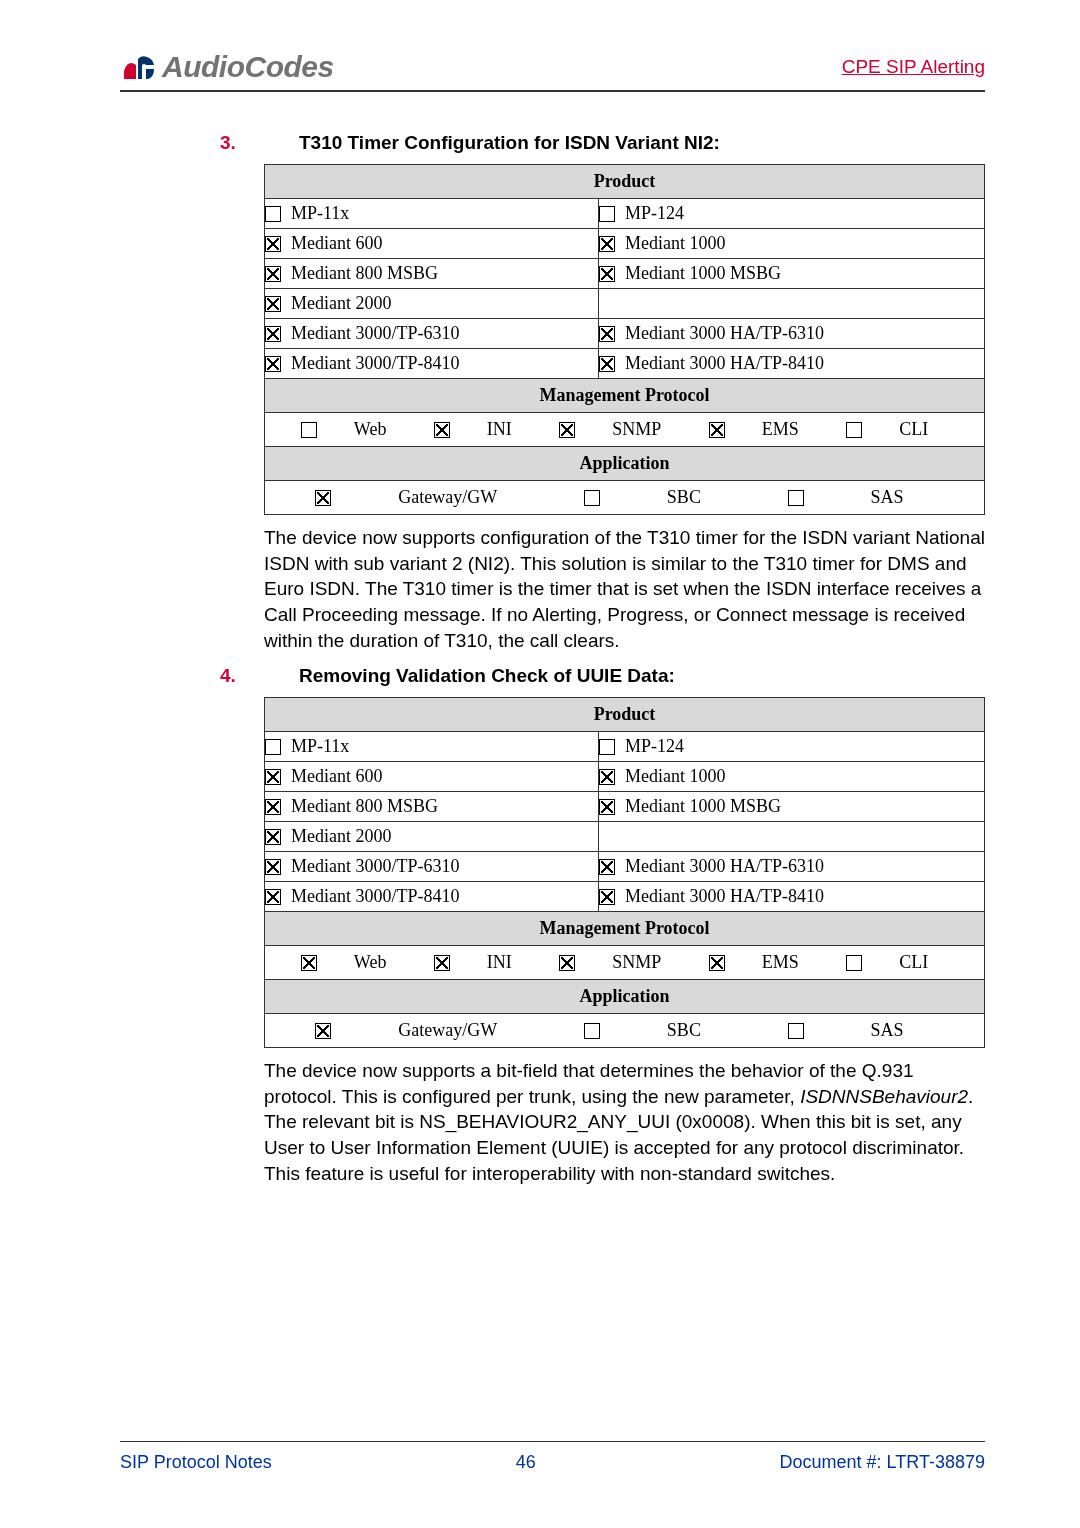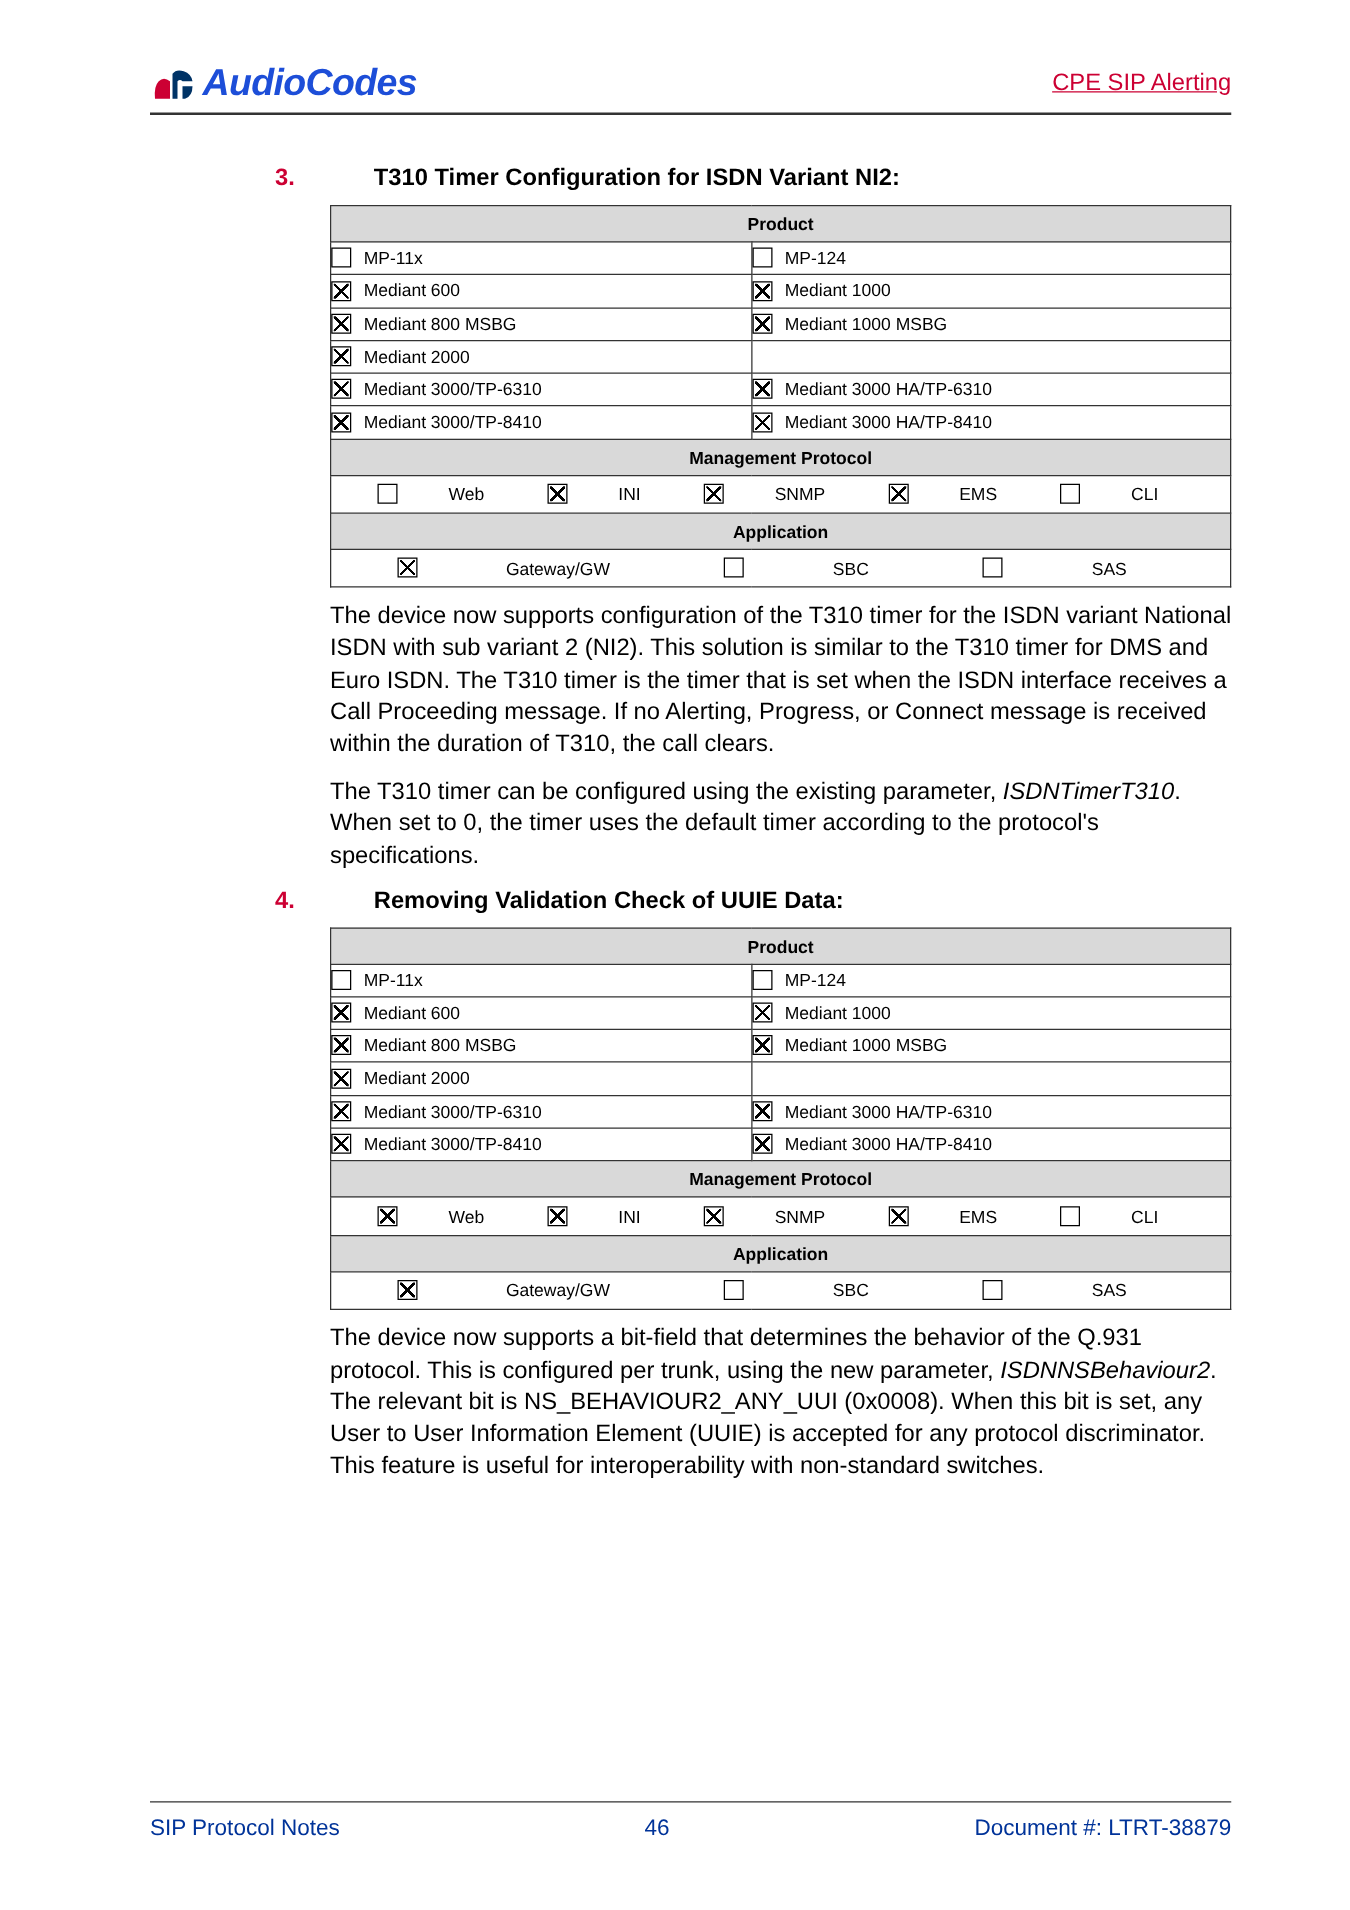--- a/index.html
+++ b/index.html
@@ -25,21 +25,21 @@
   }
   .logo {
     display: flex;
     align-items: center;
     gap: 2px;
   }
   .logo-text {
     font-size: 30px;
     font-weight: 700;
     font-style: italic;
-    color: #1d4ed8;
+    color: #737373;
     letter-spacing: -0.5px;
   }
   .header-right {
     color: #cc0033;
     font-size: 19px;
   }
   .content {
     padding-left: 100px;
   }
   .numbered {
@@ -53,21 +53,22 @@
     min-width: 26px;
   }
   .title {
     font-weight: 700;
     margin-left: 35px;
   }
   table.product {
     border-collapse: collapse;
     width: 100%;
     margin: 6px 0 10px 0;
-    font-size: 14px;
+    font-size: 18px;
+    font-family: Liberation Serif, serif;
   }
   table.product td, table.product th {
     border: 1px solid #333;
     padding: 4px 0;
     vertical-align: middle;
   }
   table.product th {
     background: #d9d9d9;
     font-weight: 700;
     text-align: center;
@@ -200,21 +201,20 @@
                   <span><span class="cb"></span></span>
                   <span style="margin-right:30px">SBC</span>
                   <span><span class="cb"></span></span>
                   <span style="margin-right:30px">SAS</span>
                 </div>
               </td>
             </tr>
           </tbody>
         </table>
         <div class="para">The device now supports configuration of the T310 timer for the ISDN variant National ISDN with sub variant 2 (NI2). This solution is similar to the T310 timer for DMS and Euro ISDN. The T310 timer is the timer that is set when the ISDN interface receives a Call Proceeding message. If no Alerting, Progress, or Connect message is received within the duration of T310, the call clears.</div>
-        <div class="para">The T310 timer can be configured using the existing parameter, <span class="it">ISDNTimerT310</span>. When set to 0, the timer uses the default timer according to the protocol's specifications.</div>
       </div>
       <div class="numbered">
         <span class="num">4.</span>
         <span class="title">Removing Validation Check of UUIE Data:</span>
       </div>
       <div style="padding-left:44px">
         <table class="product">
           <tbody>
             <tr>
               <th colspan="4">Product</th>

